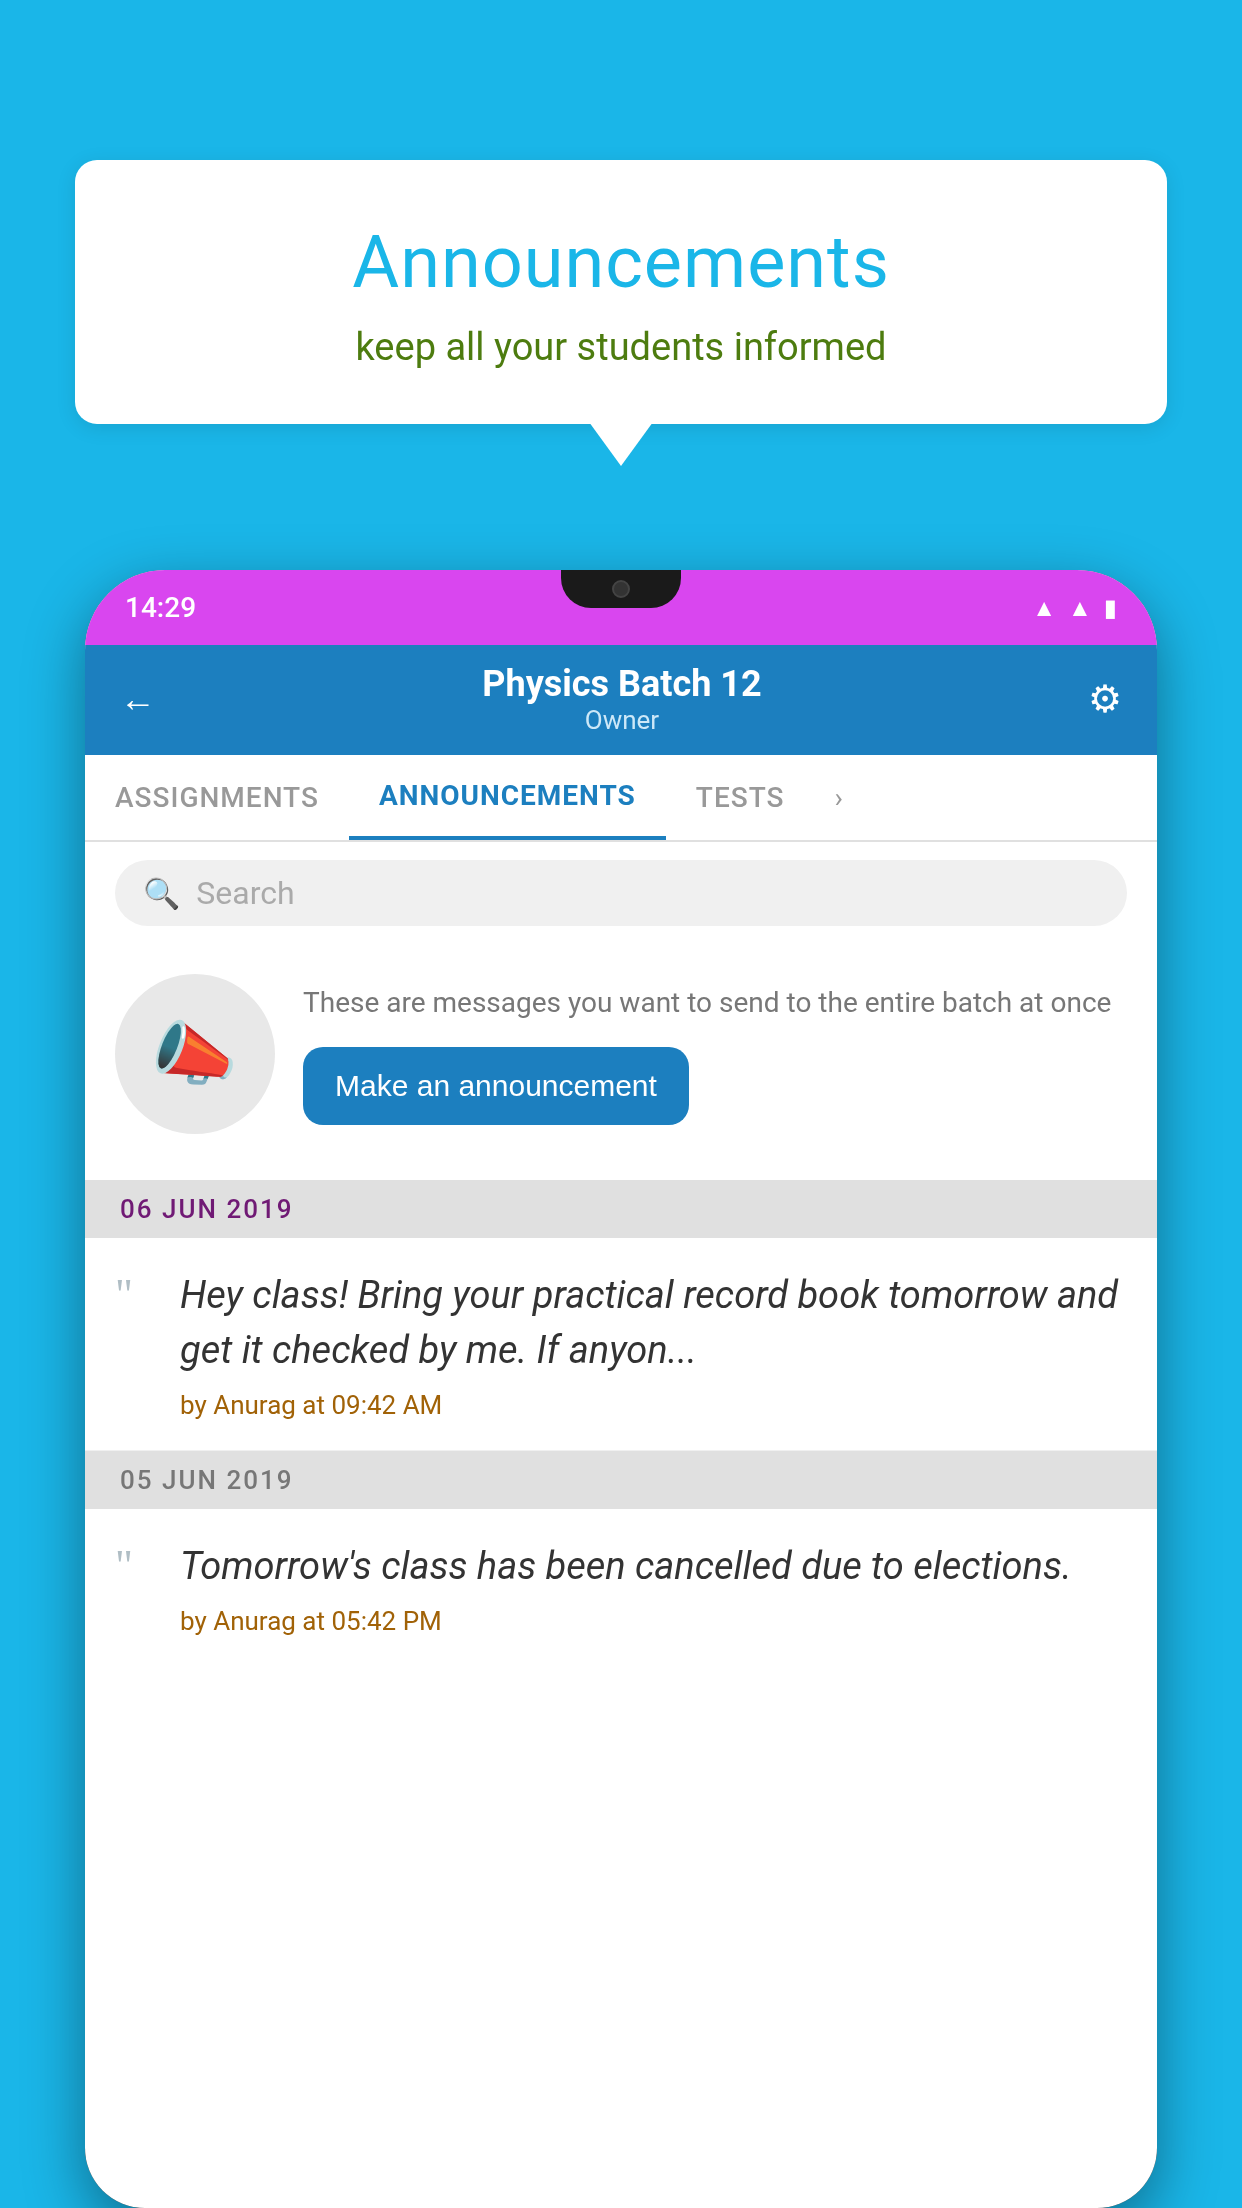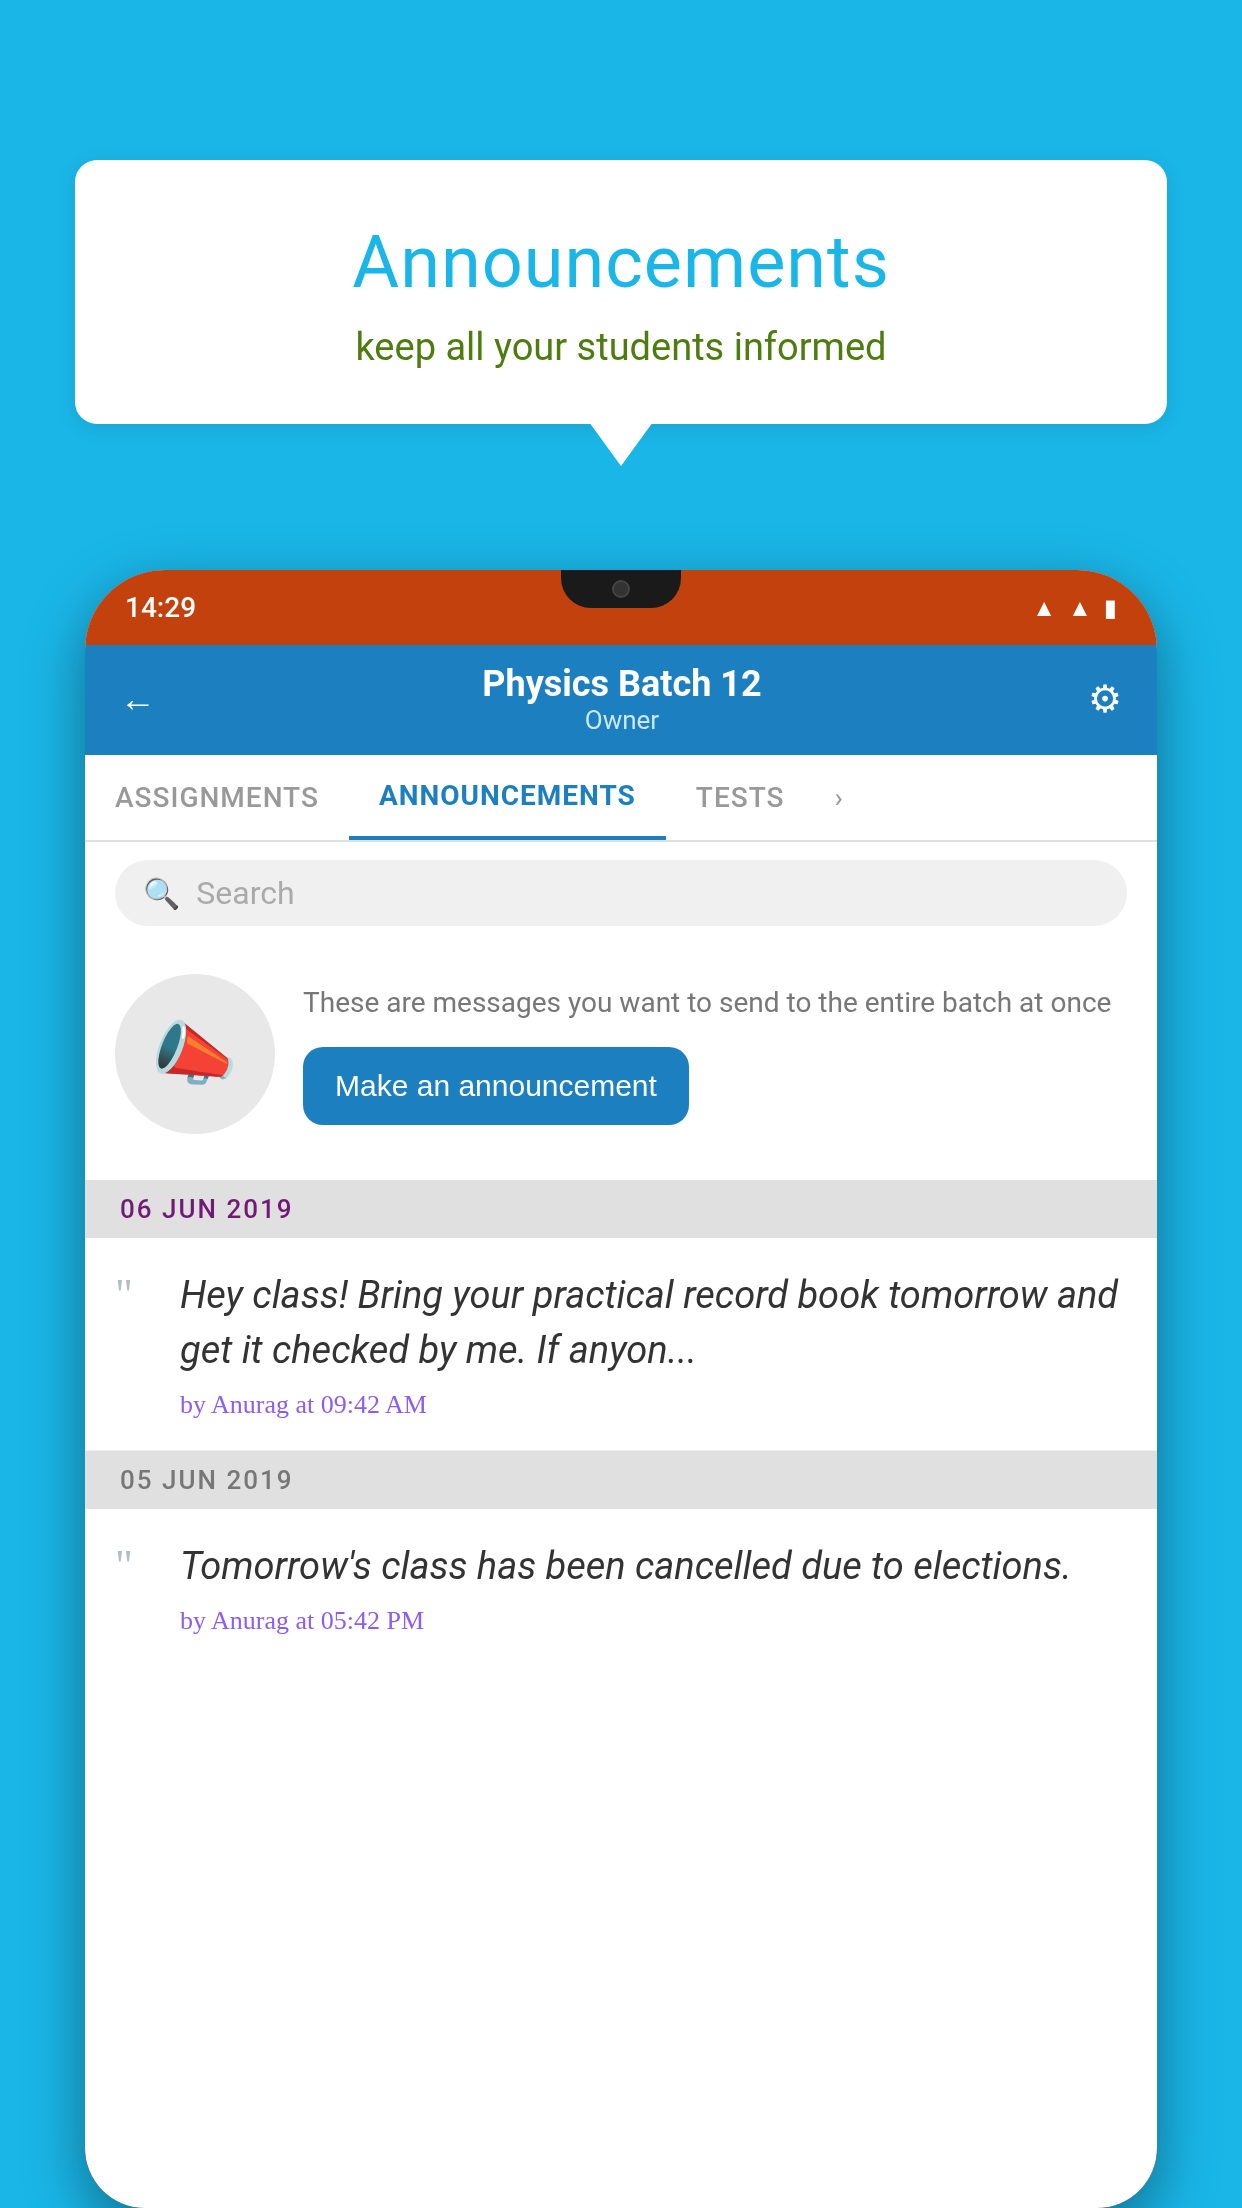--- a/index.html
+++ b/index.html
@@ -57,21 +57,21 @@
       bottom: 0;
       background: #1a1a1a;
       border-radius: 80px 80px 60px 60px;
       padding: 0;
       box-shadow: 0 20px 60px rgba(0,0,0,0.4);
       overflow: hidden;
     }
 
     
     .phone-top-bar {
-      background: #c2410c;
+      background: #d946ef;
       height: 75px;
       display: flex;
       align-items: center;
       justify-content: space-between;
       padding: 16px 40px;
       border-radius: 70px 70px 0 0;
       position: relative;
     }
     .status-time {
       color: #fff;
@@ -266,22 +266,21 @@
     }
     .announcement-text {
       font-size: 38px;
       color: #333;
       font-style: italic;
       line-height: 1.45;
       margin-bottom: 12px;
     }
     .announcement-meta {
       font-size: 26px;
-      color: #8b5cf6;
-      font-family: Liberation Serif, serif;
+      color: #a16207;
     }
 
     
     .date-separator2 {
       background: #e0e0e0;
       padding: 14px 35px;
       font-size: 26px;
       color: #777;
       letter-spacing: 2px;
       font-weight: 500;

